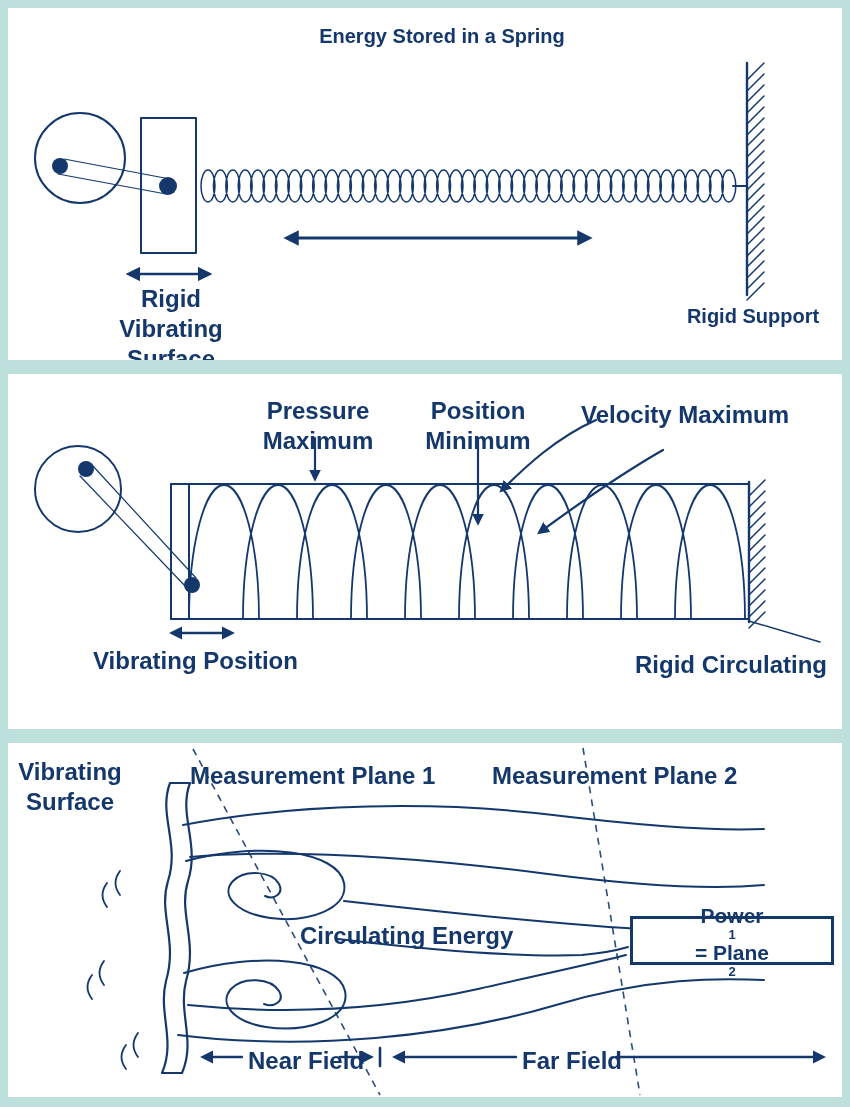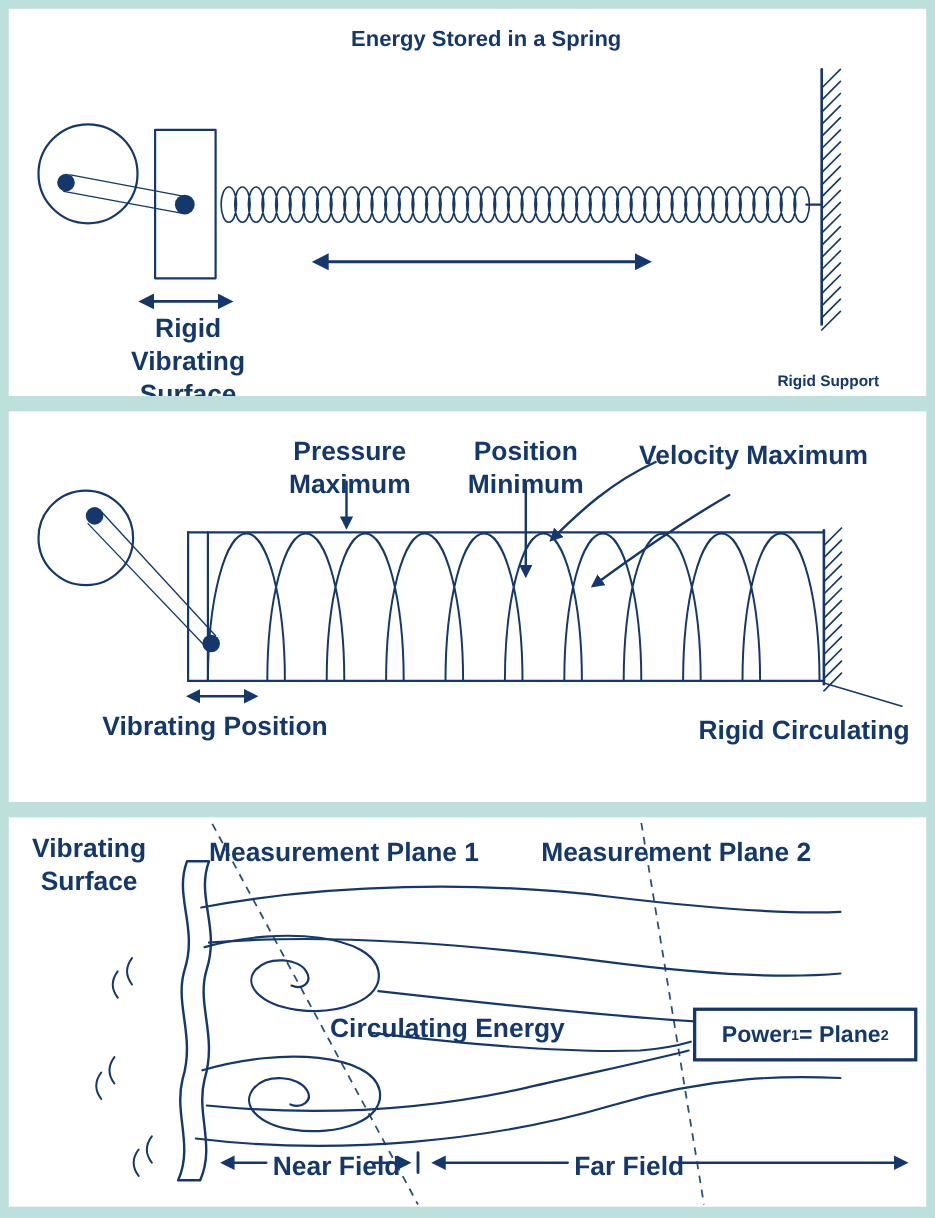--- a/index.html
+++ b/index.html
@@ -22,21 +22,21 @@
   }
   .nw{ white-space:nowrap; }
   .title{ font-size:20px; left:17px; width:100%; top:16px; }
   .s{ stroke:var(--ink); fill:none; stroke-width:2; stroke-linecap:round; stroke-linejoin:round; }
   .d{ fill:var(--ink); stroke:none; }
   .dash{ stroke:var(--ink); fill:none; stroke-width:1.6; stroke-dasharray:7 6; opacity:.9; }
   .power-box{
     position:absolute; left:622px; top:173px; width:198px; height:43px;
     border:3px solid var(--ink); background:#fff; color:var(--ink);
     font-weight:700; font-size:21px;
-    display:flex; align-items:center; justify-content:center;
+    display:flex; align-items:center; justify-content:center;flex-direction:column;
   }
   .power-box sub{ font-size:13px; line-height:1; }
 </style>
 </head>
 <body>
 
 <div class="page">
 
   <section class="panel" id="panel1">
     <svg class="art" viewBox="0 0 834 352">
@@ -52,21 +52,21 @@
       <circle class="d" cx="160" cy="178" r="9"></circle>
       <path class="s" style="stroke-width:1.5" d="M 207.0 178 A 7 16 0 1 0 193.0 178 A 7 16 0 1 0 207.0 178 M 219.4 178 A 7 16 0 1 0 205.4 178 A 7 16 0 1 0 219.4 178 M 231.8 178 A 7 16 0 1 0 217.8 178 A 7 16 0 1 0 231.8 178 M 244.2 178 A 7 16 0 1 0 230.2 178 A 7 16 0 1 0 244.2 178 M 256.6 178 A 7 16 0 1 0 242.6 178 A 7 16 0 1 0 256.6 178 M 269.0 178 A 7 16 0 1 0 255.0 178 A 7 16 0 1 0 269.0 178 M 281.4 178 A 7 16 0 1 0 267.4 178 A 7 16 0 1 0 281.4 178 M 293.8 178 A 7 16 0 1 0 279.8 178 A 7 16 0 1 0 293.8 178 M 306.2 178 A 7 16 0 1 0 292.2 178 A 7 16 0 1 0 306.2 178 M 318.6 178 A 7 16 0 1 0 304.6 178 A 7 16 0 1 0 318.6 178 M 331.0 178 A 7 16 0 1 0 317.0 178 A 7 16 0 1 0 331.0 178 M 343.4 178 A 7 16 0 1 0 329.4 178 A 7 16 0 1 0 343.4 178 M 355.8 178 A 7 16 0 1 0 341.8 178 A 7 16 0 1 0 355.8 178 M 368.2 178 A 7 16 0 1 0 354.2 178 A 7 16 0 1 0 368.2 178 M 380.6 178 A 7 16 0 1 0 366.6 178 A 7 16 0 1 0 380.6 178 M 393.0 178 A 7 16 0 1 0 379.0 178 A 7 16 0 1 0 393.0 178 M 405.4 178 A 7 16 0 1 0 391.4 178 A 7 16 0 1 0 405.4 178 M 417.8 178 A 7 16 0 1 0 403.8 178 A 7 16 0 1 0 417.8 178 M 430.2 178 A 7 16 0 1 0 416.2 178 A 7 16 0 1 0 430.2 178 M 442.6 178 A 7 16 0 1 0 428.6 178 A 7 16 0 1 0 442.6 178 M 455.0 178 A 7 16 0 1 0 441.0 178 A 7 16 0 1 0 455.0 178 M 467.4 178 A 7 16 0 1 0 453.4 178 A 7 16 0 1 0 467.4 178 M 479.8 178 A 7 16 0 1 0 465.8 178 A 7 16 0 1 0 479.8 178 M 492.2 178 A 7 16 0 1 0 478.2 178 A 7 16 0 1 0 492.2 178 M 504.6 178 A 7 16 0 1 0 490.6 178 A 7 16 0 1 0 504.6 178 M 517.0 178 A 7 16 0 1 0 503.0 178 A 7 16 0 1 0 517.0 178 M 529.4 178 A 7 16 0 1 0 515.4 178 A 7 16 0 1 0 529.4 178 M 541.8 178 A 7 16 0 1 0 527.8 178 A 7 16 0 1 0 541.8 178 M 554.2 178 A 7 16 0 1 0 540.2 178 A 7 16 0 1 0 554.2 178 M 566.6 178 A 7 16 0 1 0 552.6 178 A 7 16 0 1 0 566.6 178 M 579.0 178 A 7 16 0 1 0 565.0 178 A 7 16 0 1 0 579.0 178 M 591.4 178 A 7 16 0 1 0 577.4 178 A 7 16 0 1 0 591.4 178 M 603.8 178 A 7 16 0 1 0 589.8 178 A 7 16 0 1 0 603.8 178 M 616.2 178 A 7 16 0 1 0 602.2 178 A 7 16 0 1 0 616.2 178 M 628.6 178 A 7 16 0 1 0 614.6 178 A 7 16 0 1 0 628.6 178 M 641.0 178 A 7 16 0 1 0 627.0 178 A 7 16 0 1 0 641.0 178 M 653.4 178 A 7 16 0 1 0 639.4 178 A 7 16 0 1 0 653.4 178 M 665.8 178 A 7 16 0 1 0 651.8 178 A 7 16 0 1 0 665.8 178 M 678.2 178 A 7 16 0 1 0 664.2 178 A 7 16 0 1 0 678.2 178 M 690.6 178 A 7 16 0 1 0 676.6 178 A 7 16 0 1 0 690.6 178 M 703.0 178 A 7 16 0 1 0 689.0 178 A 7 16 0 1 0 703.0 178 M 715.4 178 A 7 16 0 1 0 701.4 178 A 7 16 0 1 0 715.4 178 M 727.8 178 A 7 16 0 1 0 713.8 178 A 7 16 0 1 0 727.8 178 "></path>
       <line class="s" x1="725" y1="178" x2="739" y2="178"></line>
       <line class="s" style="stroke-width:2.8" x1="280" y1="230" x2="580" y2="230" marker-start="url(#ar1)" marker-end="url(#ar1)"></line>
       <line class="s" style="stroke-width:2.6" x1="122" y1="266" x2="200" y2="266" marker-start="url(#ar1)" marker-end="url(#ar1)"></line>
       <line class="s" style="stroke-width:2.4" x1="739" y1="55" x2="739" y2="287"></line>
       <path class="s" style="stroke-width:1.5" d="M 739 72 l 17 -17 M 739 83 l 17 -17 M 739 94 l 17 -17 M 739 105 l 17 -17 M 739 116 l 17 -17 M 739 127 l 17 -17 M 739 138 l 17 -17 M 739 149 l 17 -17 M 739 160 l 17 -17 M 739 171 l 17 -17 M 739 182 l 17 -17 M 739 193 l 17 -17 M 739 204 l 17 -17 M 739 215 l 17 -17 M 739 226 l 17 -17 M 739 237 l 17 -17 M 739 248 l 17 -17 M 739 259 l 17 -17 M 739 270 l 17 -17 M 739 281 l 17 -17 M 739 292 l 17 -17 "></path>
     </svg>
     <div class="lbl title">Energy Stored in a Spring</div>
     <div class="lbl" style="left:80px; top:276px; width:166px;">Rigid Vibrating Surface</div>
-    <div class="lbl nw" style="left:656px; top:296px; width:178px; font-size:14px;margin-top:34px;">Rigid Support</div>
+    <div class="lbl nw" style="left:656px; top:296px; width:178px; font-size:20px;">Rigid Support</div>
   </section>
 
   <section class="panel" id="panel2">
     <svg class="art" viewBox="0 0 834 355">
       <defs>
         <marker id="ar2" viewBox="0 0 10 10" refX="7" refY="5" markerWidth="5.5" markerHeight="5.5" orient="auto-start-reverse">
           <path d="M0,0 L10,5 L0,10 Z" style="fill:var(--ink)"></path>
         </marker>
       </defs>
       <circle class="s" cx="70" cy="115" r="43"></circle>
@@ -115,21 +115,21 @@
       <path class="s" d="M 180,262 C 280,272 380,266 470,246 C 540,230 592,219 618,212"></path>
       <path class="s" d="M 170,292 C 300,308 440,294 548,262 C 642,234 712,235 756,237"></path>
       <path class="s" d="M 178,118 C 252,98 330,108 336,140 C 341,166 300,180 262,175 C 228,170 212,152 225,138 C 237,126 264,128 271,141 C 276,151 266,157 257,153"></path>
       <path class="s" d="M 176,230 C 250,208 330,216 337,248 C 343,276 298,290 258,284 C 226,279 210,261 223,246 C 235,233 263,235 271,248 C 277,258 266,265 256,261"></path>
       <line class="s" style="stroke-width:2.4" x1="196" y1="314" x2="234" y2="314" marker-start="url(#ar3)"></line>
       <line class="s" style="stroke-width:2.4" x1="332" y1="314" x2="362" y2="314" marker-end="url(#ar3)"></line>
       <line class="s" style="stroke-width:2.6" x1="372" y1="305" x2="372" y2="323"></line>
       <line class="s" style="stroke-width:2.4" x1="388" y1="314" x2="508" y2="314" marker-start="url(#ar3)"></line>
       <line class="s" style="stroke-width:2.4" x1="608" y1="314" x2="814" y2="314" marker-end="url(#ar3)"></line>
     </svg>
-    <div class="lbl" style="left:19px; top:14px; width:108px;">Vibrating Surface</div>
+    <div class="lbl" style="left:8px; top:14px; width:108px;">Vibrating Surface</div>
     <div class="lbl nw" style="left:182px; top:18px; width:200px;">Measurement Plane 1</div>
     <div class="lbl nw" style="left:484px; top:18px; width:200px;">Measurement Plane 2</div>
     <div class="lbl nw" style="left:292px; top:178px; width:200px;">Circulating Energy</div>
     <div class="power-box">
       <span>Power</span>
         <sub>1</sub>
         <span>= Plane</span>
         <sub>2</sub>
     </div>
     <div class="lbl nw" style="left:240px; top:303px; width:88px;">Near Field</div>

